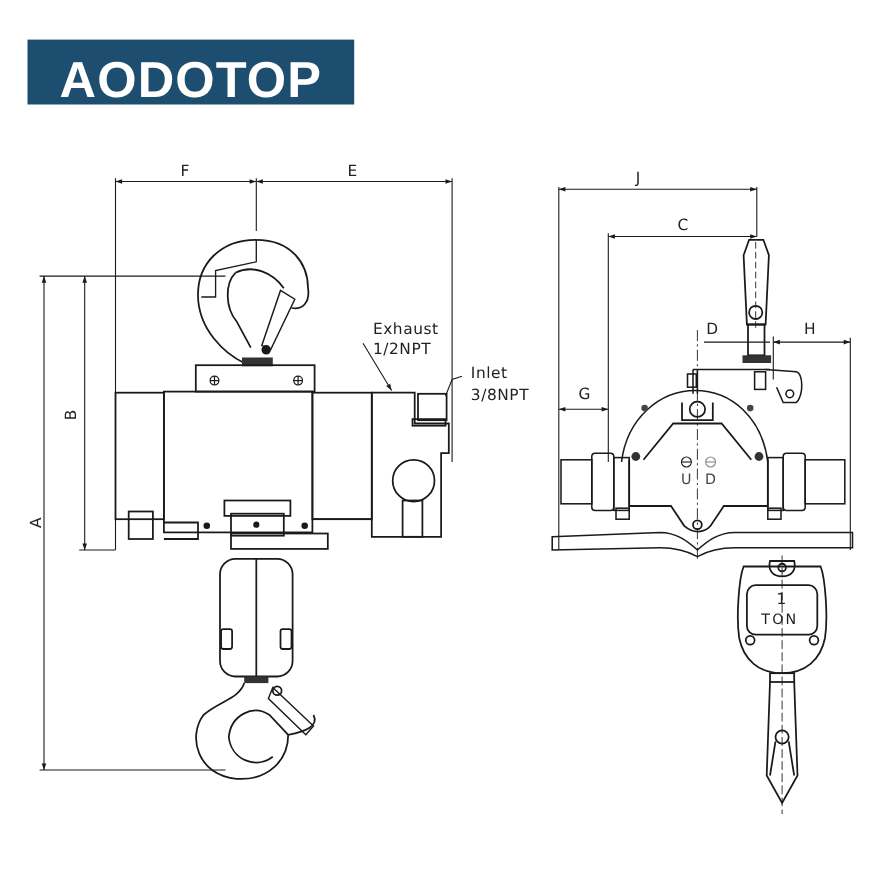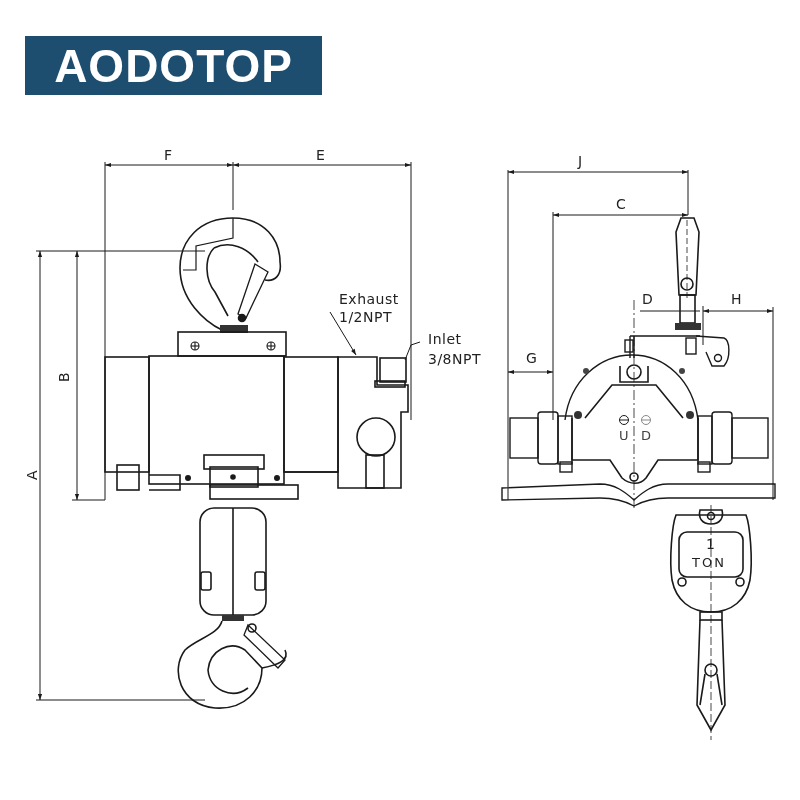--- a/index.html
+++ b/index.html
@@ -1,17 +1,17 @@
 <!DOCTYPE html>
 <html><head>
 <meta charset="utf-8">
 <style>
   html, body { margin: 0; padding: 0; background: #ffffff; }
   body { width: 800px; height: 800px; position: relative; overflow: hidden; font-family: "DejaVu Sans", sans-serif; }
-  .logo { position: absolute; left: 25px; top: 36px; width: 297px; height: 59px; background: #1d4e6f; display: flex; align-items: center; justify-content: center; }
+  .logo { position: absolute; left: 25px; top: 36px; width: 297px; height: 59px; background: #1d4e6f; display: flex; align-items: flex-end; justify-content: center; }
   .logo-text { color: #ffffff; font-family: "Liberation Sans", sans-serif; font-weight: bold; font-size: 46px; letter-spacing: 1px; line-height: 1; }
   svg.drawing { position: absolute; left: 0; top: 0; }
   .lbl { font-family: "DejaVu Sans", sans-serif; font-size: 14px; fill: #222; }
   .note { font-family: "DejaVu Sans", sans-serif; font-size: 14px; fill: #222; letter-spacing: 0.5px; }
   .ud { font-family: "DejaVu Sans", sans-serif; font-size: 13px; fill: #444; }
   .ton { font-family: "DejaVu Sans", sans-serif; font-size: 13px; fill: #222; letter-spacing: 2px; }
 </style>
 </head>
 <body>
 

